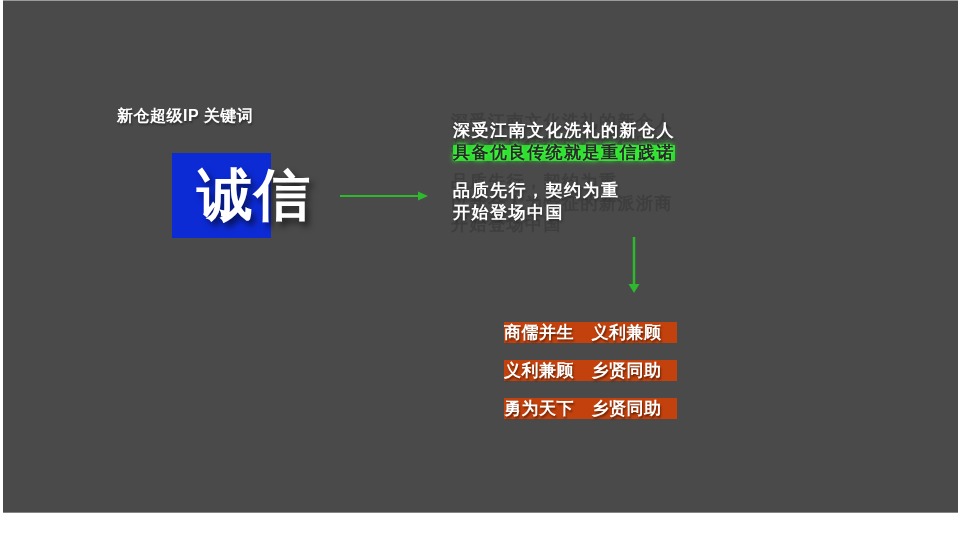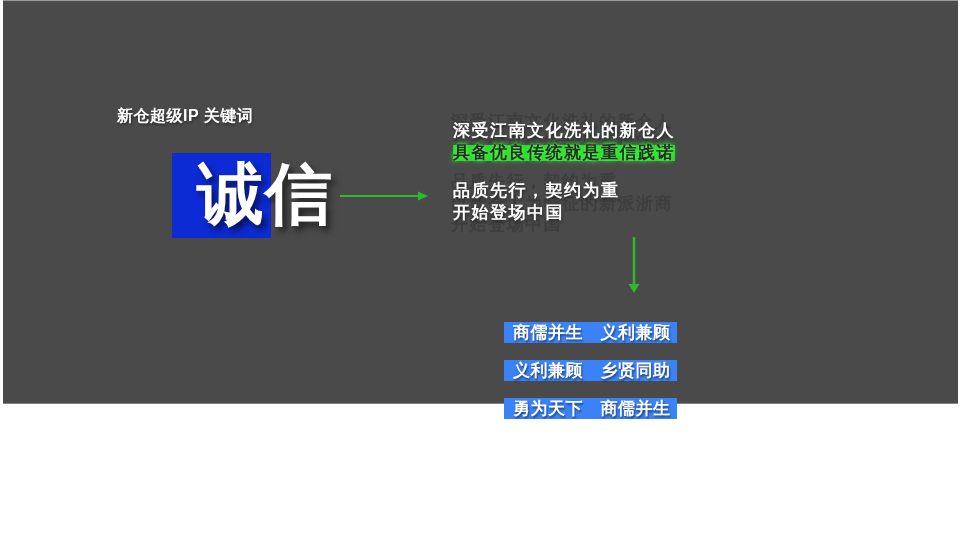--- a/index.html
+++ b/index.html
@@ -1,50 +1,50 @@
 <!DOCTYPE html>
 <html><head>
 <meta charset="utf-8">
 <style>
   * { margin:0; padding:0; box-sizing:border-box; }
   html,body { width:960px; height:540px; background:#ffffff; overflow:hidden;
               font-family:"Liberation Serif","DejaVu Serif",serif; }
   .stage { position:relative; width:960px; height:540px; background:#ffffff; }
-  .slide { position:absolute; left:3px; top:0; width:955px; height:404px;
+  .slide { position:absolute; left:3px; top:0; width:955px; height:513px;
            background:#4a4a4a; border-top:1px solid #9c9c9c; border-bottom:1px solid #848484; }
 
   .title { position:absolute; left:114px; top:105px; color:#ffffff;
            font-family:"Liberation Sans","DejaVu Sans",sans-serif;
            font-size:16px; font-weight:bold; letter-spacing:0.5px;
            text-shadow:1px 2px 2px rgba(0,0,0,0.35); }
 
   .kw-box { position:absolute; left:169px; top:152px; width:99px; height:85px;
             background:#0d2bd5; }
-  .kw-text { position:absolute; left:194px; top:160px; color:#ffffff;
-             font-size:67px; font-weight:bold; line-height:1; letter-spacing:1px;
+  .kw-text { position:absolute; left:194px; top:166px; color:#ffffff;
+             font-size:56px; font-weight:bold; line-height:1; letter-spacing:1px;
              text-shadow:4px 5px 6px rgba(0,0,0,0.55); white-space:nowrap; }
 
   .h-arrow { position:absolute; left:337px; top:189px; width:88px; height:12px; }
   .v-arrow { position:absolute; left:624px; top:236px; width:14px; height:56px; }
 
   .para, .para-ghost { position:absolute; width:260px; font-size:17px; font-weight:bold;
           line-height:21.5px; letter-spacing:1.5px; white-space:nowrap; }
   .para { left:450px; top:119px; color:#ffffff; z-index:2;
           text-shadow:1px 2px 3px rgba(0,0,0,0.38); }
   .para-ghost { left:448px; top:110px; color:#3e3e3e; z-index:1; text-shadow:none; }
   .para-gap { height:17px; }
 
   .hl { color:#2a2a2a;
         background:linear-gradient(180deg, rgba(0,0,0,0) 0%, rgba(0,0,0,0) 13%,
                    #2ed42e 13%, #2ed42e 97%, rgba(0,0,0,0) 97%);
         text-shadow:0 0 2px #52ff52, 0 0 5px #3aff3a, 0 0 8px rgba(58,255,58,0.55); }
 
   .bullet { position:absolute; left:501px; width:173px; height:21px;
-            background:#3b82f6; color:#ffffff; font-size:17px; font-weight:bold;
-            line-height:21px; letter-spacing:0.5px; padding-left:9px;
+            background:#c2410c; color:#ffffff; font-size:17px; font-weight:bold;
+            line-height:21px; letter-spacing:0.5px; 
             text-shadow:1px 2px 2px rgba(0,0,0,0.45); white-space:nowrap; }
   .bullet.b0 { top:321px; } .bullet.b1 { top:359px; } .bullet.b2 { top:397px; }
 </style>
 </head>
 <body>
 
 <div class="stage">
   <div class="slide">
 
     <div class="title">新仓超级IP 关键词</div>
@@ -74,16 +74,16 @@
       <div>开始登场中国</div>
     </div>
 
     <svg class="v-arrow" viewBox="0 0 14 56" xmlns="http://www.w3.org/2000/svg">
       <line x1="7" y1="0" x2="7" y2="47" stroke="#2eb82e" stroke-width="2.5"></line>
       <polygon points="1.5,47 12.5,47 7,56" fill="#2eb82e"></polygon>
     </svg>
 
     <div class="bullet b0">商儒并生　义利兼顾</div>
     <div class="bullet b1">义利兼顾　乡贤同助</div>
-    <div class="bullet b2">勇为天下　商儒并生</div>
+    <div class="bullet b2">勇为天下　乡贤同助</div>
 
   </div>
 </div>
 
 </body></html>

